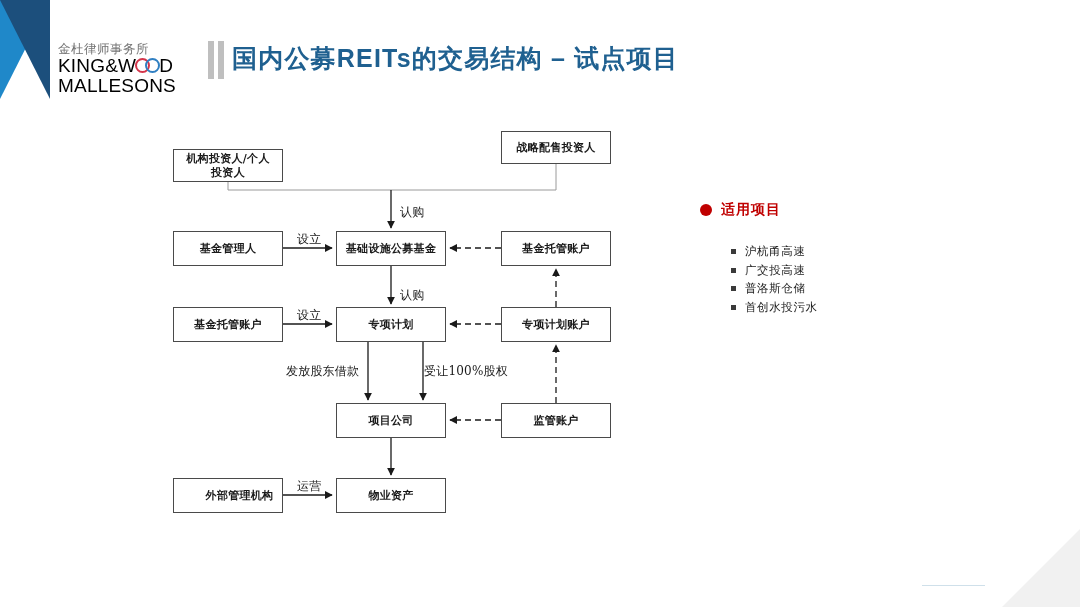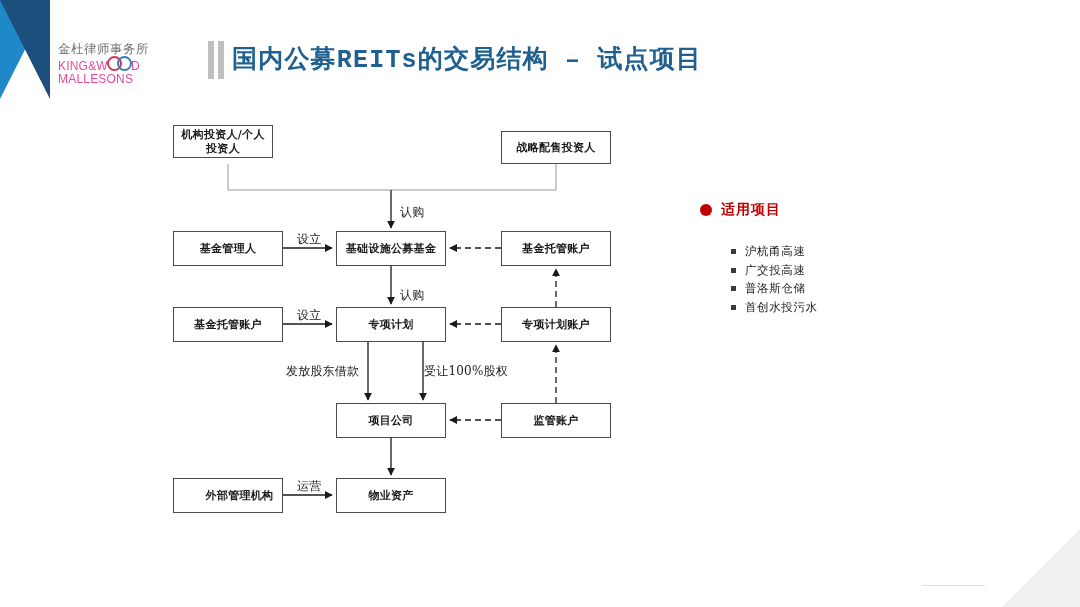--- a/index.html
+++ b/index.html
@@ -47,23 +47,23 @@
   .logo-cn {
     font-family: "DejaVu Sans", sans-serif;
     font-size: 12.5px;
     letter-spacing: 0.5px;
     color: #737373;
     line-height: 1.1;
     white-space: nowrap;
   }
   .logo-en {
     font-family: "Liberation Sans", sans-serif;
-    font-size: 12px;
+    font-size: 19px;
     letter-spacing: 0.2px;
-    color: #ec4899;
+    color: #000000;
     line-height: 1.08;
     white-space: nowrap;
   }
   .logo-o-red {
     display: inline-block;
     width: 11px; height: 11px;
     border: 2px solid #d4354a;
     border-radius: 50%;
     vertical-align: -1px;
     margin: 0 -1px;
@@ -87,21 +87,21 @@
   }
   .title-bar {
     width: 6px;
     height: 38px;
     background: #bfbfbf;
   }
   .slide-title {
     position: absolute;
     left: 232px;
     top: 42px;
-    font-family: Liberation Mono, monospace;
+    font-family: Liberation Sans, sans-serif;
     font-size: 25px;
     font-weight: bold;
     letter-spacing: 1.2px;
     color: #1f6090;
     white-space: nowrap;
   }
 
   
   #diagram {
     position: absolute;
@@ -263,21 +263,21 @@
       <path d="M 391 438 L 391 475" stroke-width="1.3" marker-end="url(#arrow)"></path>
 
       <path d="M 283 495 L 332 495" stroke-width="1.3" marker-end="url(#arrow)"></path>
 
       <path d="M 556 403 L 556 345" stroke-width="1.3" stroke-dasharray="6 4" marker-end="url(#arrow)"></path>
       <path d="M 556 307 L 556 269" stroke-width="1.3" stroke-dasharray="6 4" marker-end="url(#arrow)"></path>
     </g>
   </svg>
 
   <div id="node-layer">
-      <div class="node" style="left: 173px; top: 125px; width: 100px; height: 33px;">机构投资人/个人<br>投资人</div>
+      <div class="node" style="left: 173px; top: 149px; width: 110px; height: 33px;">机构投资人/个人<br>投资人</div>
       <div class="node" style="left: 501px; top: 131px; width: 110px; height: 33px;">战略配售投资人</div>
       <div class="node" style="left: 173px; top: 231px; width: 110px; height: 35px;">基金管理人</div>
       <div class="node" style="left: 336px; top: 231px; width: 110px; height: 35px;">基础设施公募基金</div>
       <div class="node" style="left: 501px; top: 231px; width: 110px; height: 35px;">基金托管账户</div>
       <div class="node" style="left: 173px; top: 307px; width: 110px; height: 35px;">基金托管账户</div>
       <div class="node" style="left: 336px; top: 307px; width: 110px; height: 35px;">专项计划</div>
       <div class="node" style="left: 501px; top: 307px; width: 110px; height: 35px;">专项计划账户</div>
       <div class="node" style="left: 336px; top: 403px; width: 110px; height: 35px;">项目公司</div>
       <div class="node" style="left: 501px; top: 403px; width: 110px; height: 35px;">监管账户</div>
       <div class="node" style="left: 173px; top: 478px; width: 110px; height: 35px; padding-left: 23px;">外部管理机构</div>

